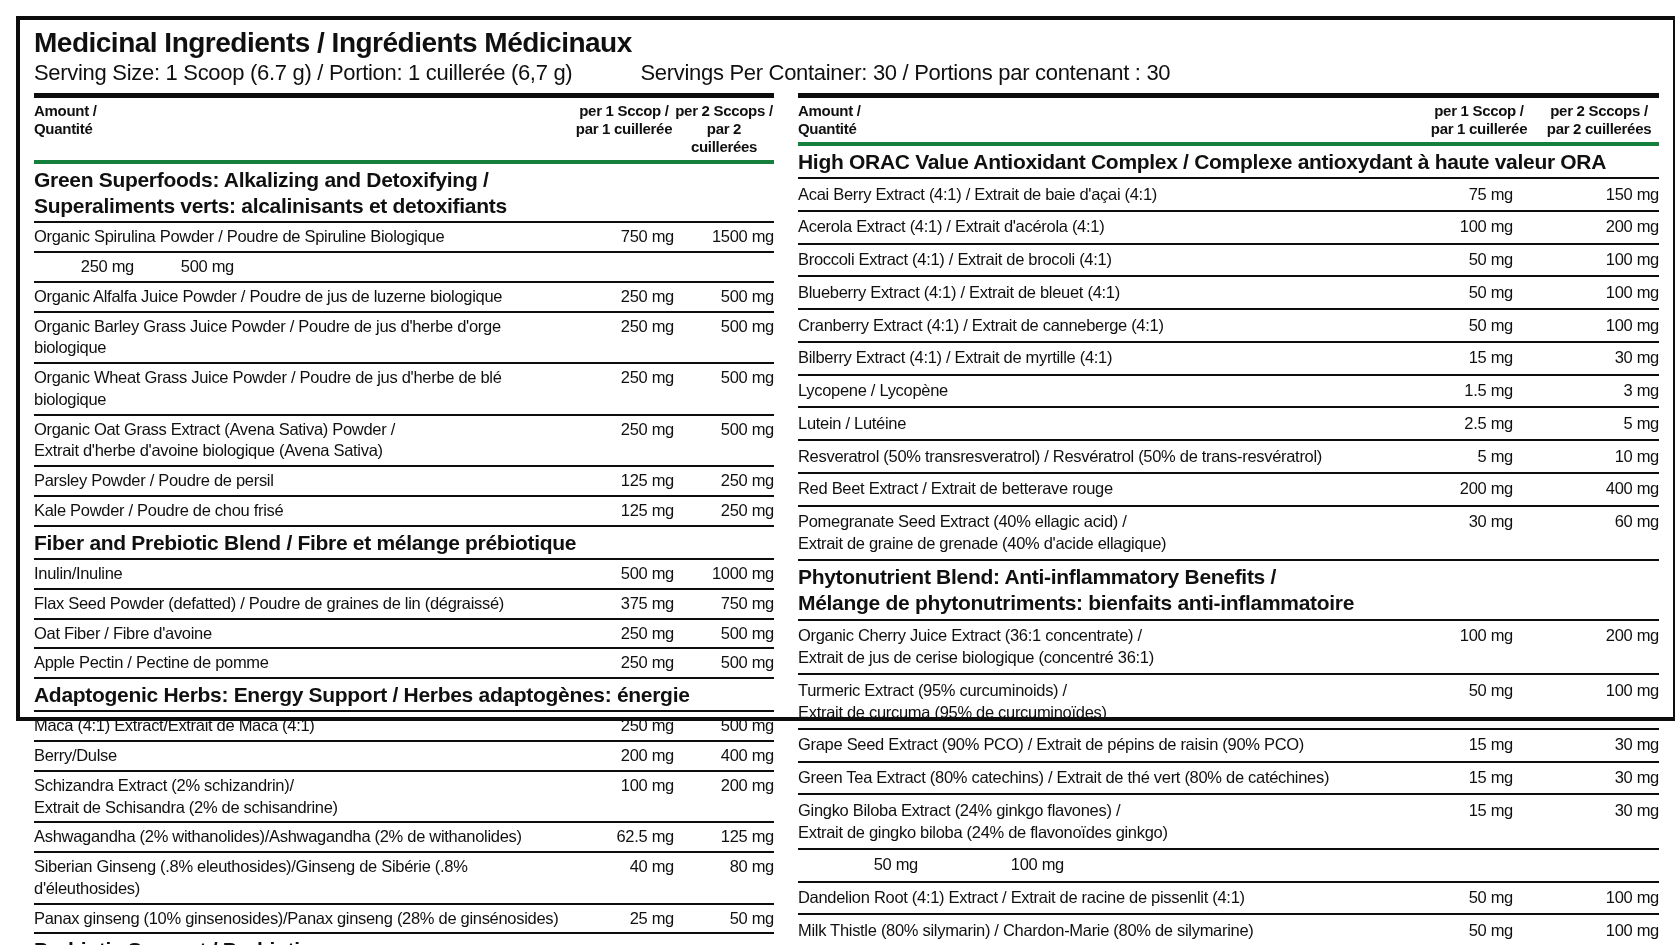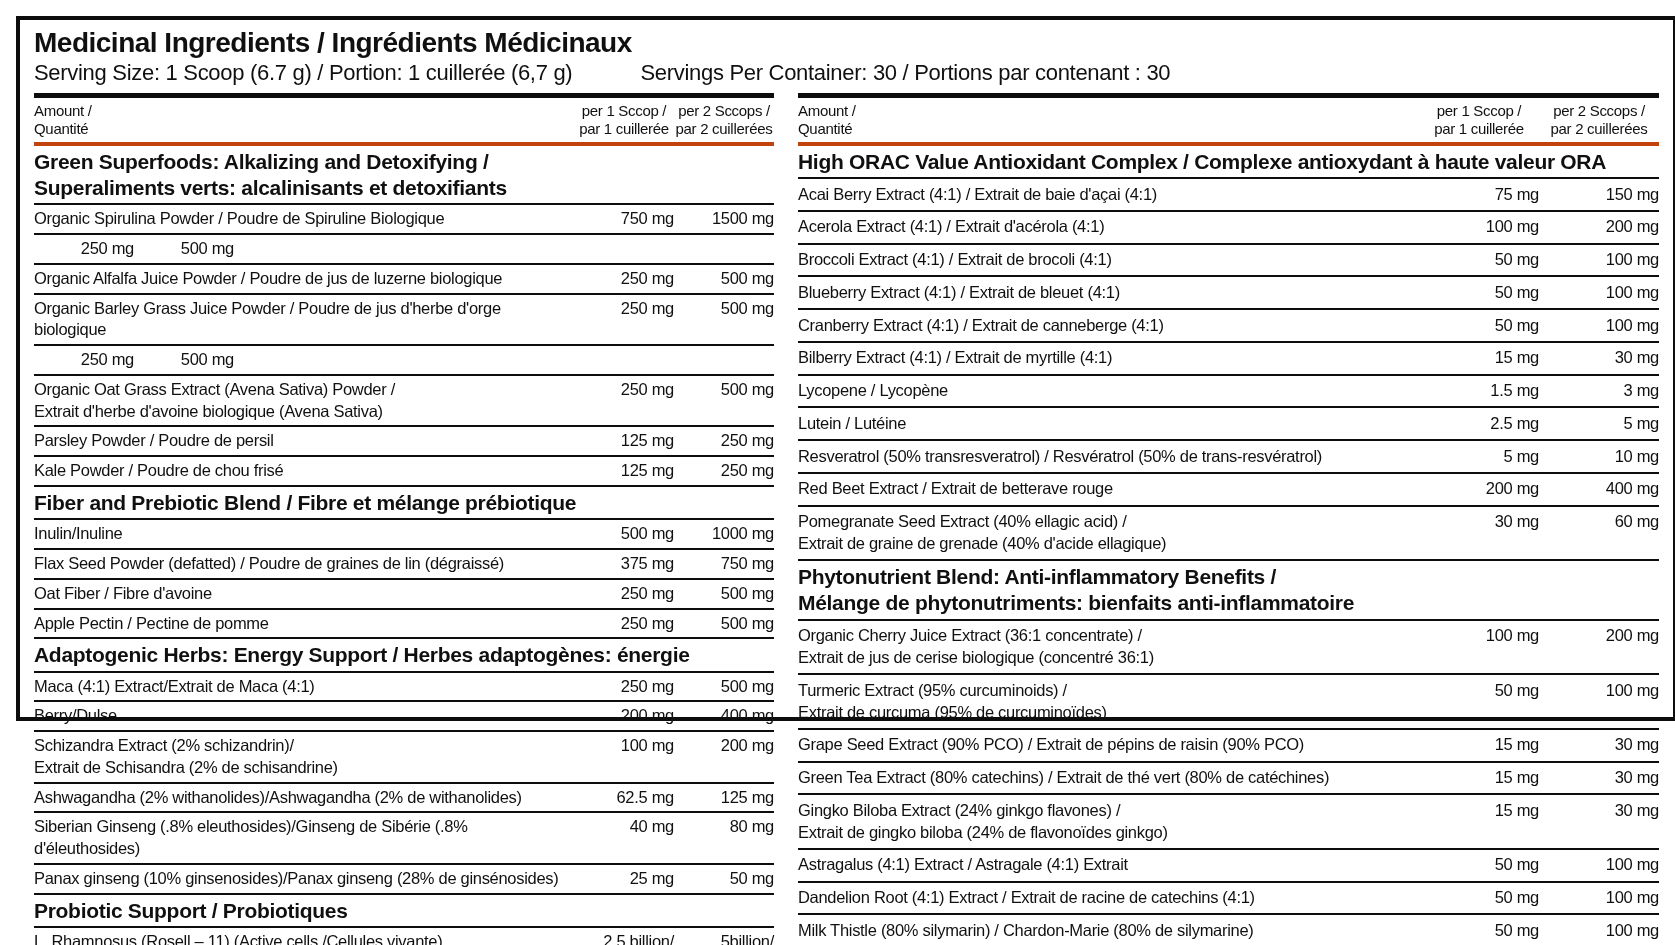--- a/index.html
+++ b/index.html
@@ -44,23 +44,23 @@
   }
   .col {
     border-top: 5px solid #0d0d0d;
     box-sizing: border-box;
   }
   .col-left  { width: 740px; }
   .col-right { flex: 1; }
   .thead {
     display: flex;
     align-items: flex-start;
-    border-bottom: 4px solid #c2410c;
+    border-bottom: 4px solid #15803d;
     padding: 4px 0 4px 0;
-    font-weight: normal;
+    font-weight: bold;
     font-size: 15px;
     line-height: 1.2;
     letter-spacing: -0.3px;
     white-space: pre-line;
   }
   .thead .name { flex: 1; }
   .thead .v    { text-align: center; }
   .col-left  .v { width: 100px; }
   .col-right .v { width: 120px; }
   .section-title {
@@ -74,21 +74,21 @@
   }
   .row {
     display: flex;
     align-items: flex-start;
     border-bottom: 2.5px solid #0d0d0d;
     padding: 3px 0 3px 0;
     font-size: 16.5px;
     line-height: 1.32;
     letter-spacing: -0.3px;
   }
-  .col-right .row { padding: 4.5px 0 4.5px 0; }
+  .col-right .row { padding: 4.5px 0 4.5px 0; gap: 26px; }
   .row .name {
     flex: 1;
     white-space: pre-line;
     padding-right: 4px;
   }
   .row .v {
     text-align: right;
     white-space: pre-line;
   }
 </style>
@@ -126,20 +126,21 @@
           <div class="name">Organic Alfalfa Juice Powder / Poudre de jus de luzerne biologique</div>
           <div class="v">250 mg</div>
           <div class="v">500 mg</div>
         </div>
         <div class="row">
           <div class="name">Organic Barley Grass Juice Powder / Poudre de jus d'herbe d'orge biologique</div>
           <div class="v">250 mg</div>
           <div class="v">500 mg</div>
         </div>
         <div class="row">
+          <div class="name">Organic Wheat Grass Juice Powder / Poudre de jus d'herbe de blé biologique</div>
           <div class="v">250 mg</div>
           <div class="v">500 mg</div>
         </div>
         <div class="row">
           <div class="name">Organic Oat Grass Extract (Avena Sativa) Powder /
 Extrait d'herbe d'avoine biologique (Avena Sativa)</div>
           <div class="v">250 mg</div>
           <div class="v">500 mg</div>
         </div>
         <div class="row">
@@ -304,26 +305,25 @@
           <div class="v">15 mg</div>
           <div class="v">30 mg</div>
         </div>
         <div class="row">
           <div class="name">Gingko Biloba Extract (24% ginkgo flavones) /
 Extrait de gingko biloba (24% de flavonoïdes ginkgo)</div>
           <div class="v">15 mg</div>
           <div class="v">30 mg</div>
         </div>
         <div class="row">
-          <div class="name">Astragalus (4:1) Extract / Astragale (4:1) Extrait</div>
-          <div class="v">50 mg</div>
-          <div class="v">100 mg</div>
-        </div>
-        <div class="row">
-          <div class="name">Dandelion Root (4:1) Extract / Extrait de racine de catechins (4:1)</div>
+          <div class="v">50 mg</div>
+          <div class="v">100 mg</div>
+        </div>
+        <div class="row">
+          <div class="name">Dandelion Root (4:1) Extract / Extrait de racine de pissenlit (4:1)</div>
           <div class="v">50 mg</div>
           <div class="v">100 mg</div>
         </div>
         <div class="row">
           <div class="name">Milk Thistle (80% silymarin) / Chardon-Marie (80% de silymarine)</div>
           <div class="v">50 mg</div>
           <div class="v">100 mg</div>
         </div>
       </div>
   </div>

